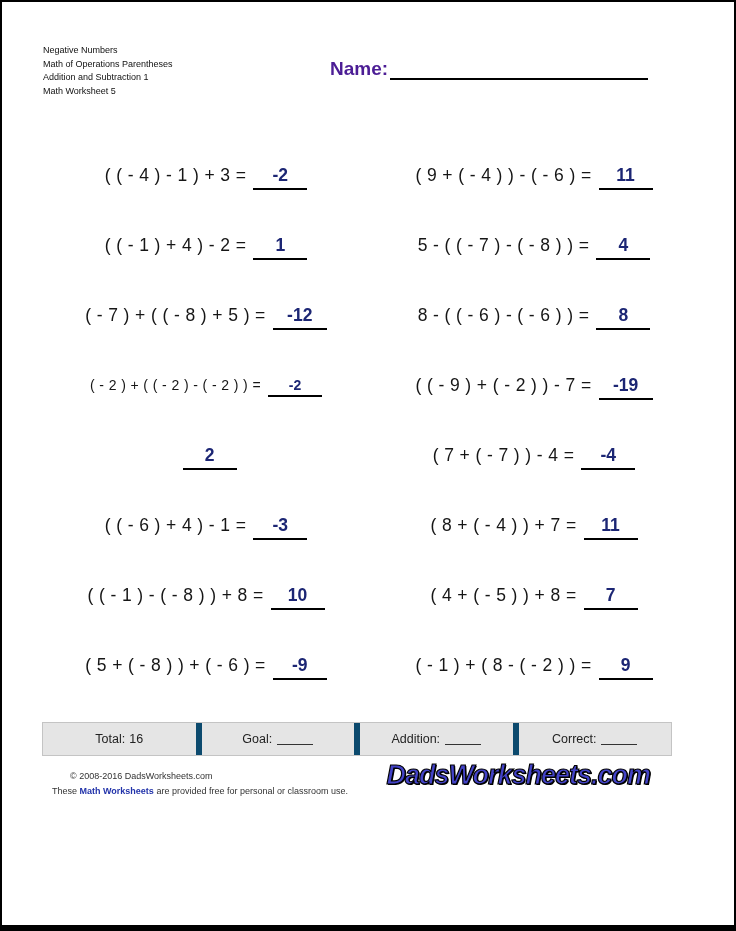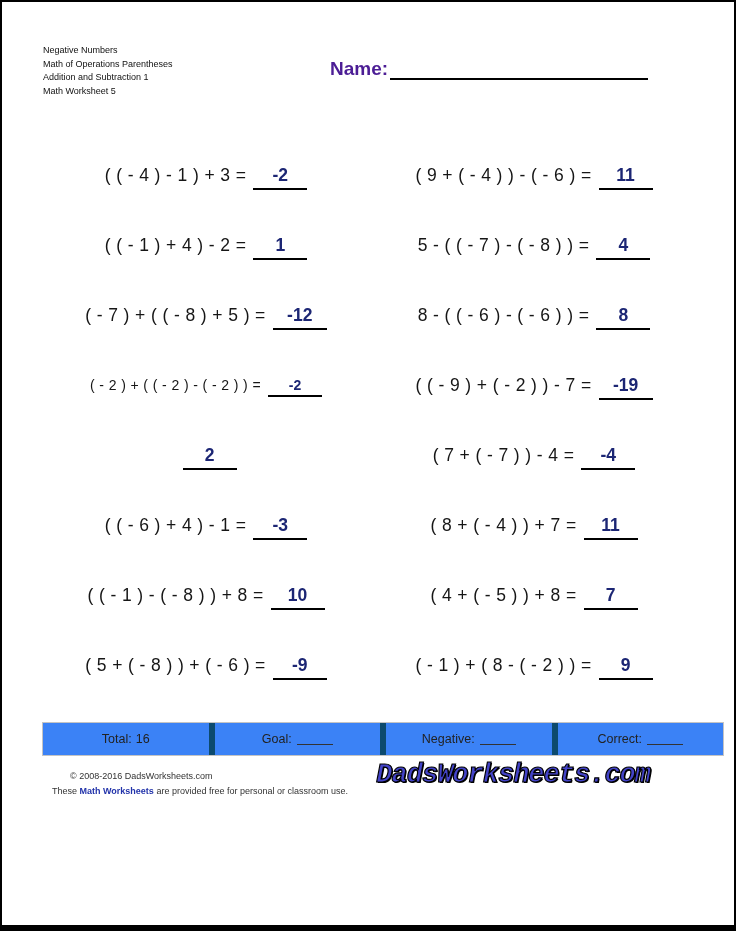--- a/index.html
+++ b/index.html
@@ -20,37 +20,37 @@
   }
   .problem { display:flex; align-items:baseline; font-size:17.5px; color:#161616; white-space:nowrap; }
   .problem.small { font-size:14px; }
   .expr { letter-spacing:0.4px; }
   .answer {
     margin-left:7px; min-width:34px; padding:0 10px 2px; text-align:center;
     border-bottom:2px solid #000; font-weight:bold; color:var(--answer-color,#1c2674);
   }
 
   .summary-bar {
-    position:absolute; left:40px; top:720px; width:682px; height:34px;
-    display:flex; border:1px solid #c4c4c4; box-sizing:border-box; background:#3b82f6;
+    position:absolute; left:40px; top:720px; width:630px; height:34px;
+    display:flex; border:1px solid #c4c4c4; box-sizing:border-box; background:#e5e5e5;
   }
   .summary-cell {
     flex:1; display:flex; align-items:center; justify-content:center;
     font-size:12.5px; color:#222; border-left:6px solid #0c4a6e;
   }
   .summary-cell:first-child { border-left:none; }
   .summary-value { margin-left:4px; }
   .summary-blank { display:inline-block; width:36px; border-bottom:1.5px solid #333; height:11px; margin-left:5px; }
 
   .footer-copy  { position:absolute; left:50px; top:769px; font-size:9px; color:#333;margin-left:18px; }
   .footer-line2 { position:absolute; left:50px; top:784px; font-size:9px; color:#333; }
   .footer-link  { color:var(--link-color,#2233aa); font-weight:bold; text-decoration:none;text-align:right; }
   .logo {
     position:absolute; right:84px; top:758px;
-    font-family:Liberation Mono, monospace; font-style:italic; font-weight:bold;
+    font-family:Liberation Sans, sans-serif; font-style:italic; font-weight:bold;
     font-size:27px; letter-spacing:-1px; color:var(--logo-color,#4343c8);
     -webkit-text-stroke:1.2px #000; text-shadow:1px 1px 0 #000;
     text-decoration:none;
   }
 </style>
 </head>
 <body>
 
 <div class="page">
 
@@ -135,21 +135,21 @@
   <div class="summary-bar">
       <div class="summary-cell">
         <span>Total:</span>
         <span class="summary-value">16</span>
       </div>
       <div class="summary-cell">
         <span>Goal:</span>
         <span class="summary-blank"></span>
       </div>
       <div class="summary-cell">
-        <span>Negative:</span>
+        <span>Addition:</span>
         <span class="summary-blank"></span>
       </div>
       <div class="summary-cell">
         <span>Correct:</span>
         <span class="summary-blank"></span>
       </div>
     </div>
 
   <div class="footer-copy">© 2008-2016 DadsWorksheets.com</div>
 

